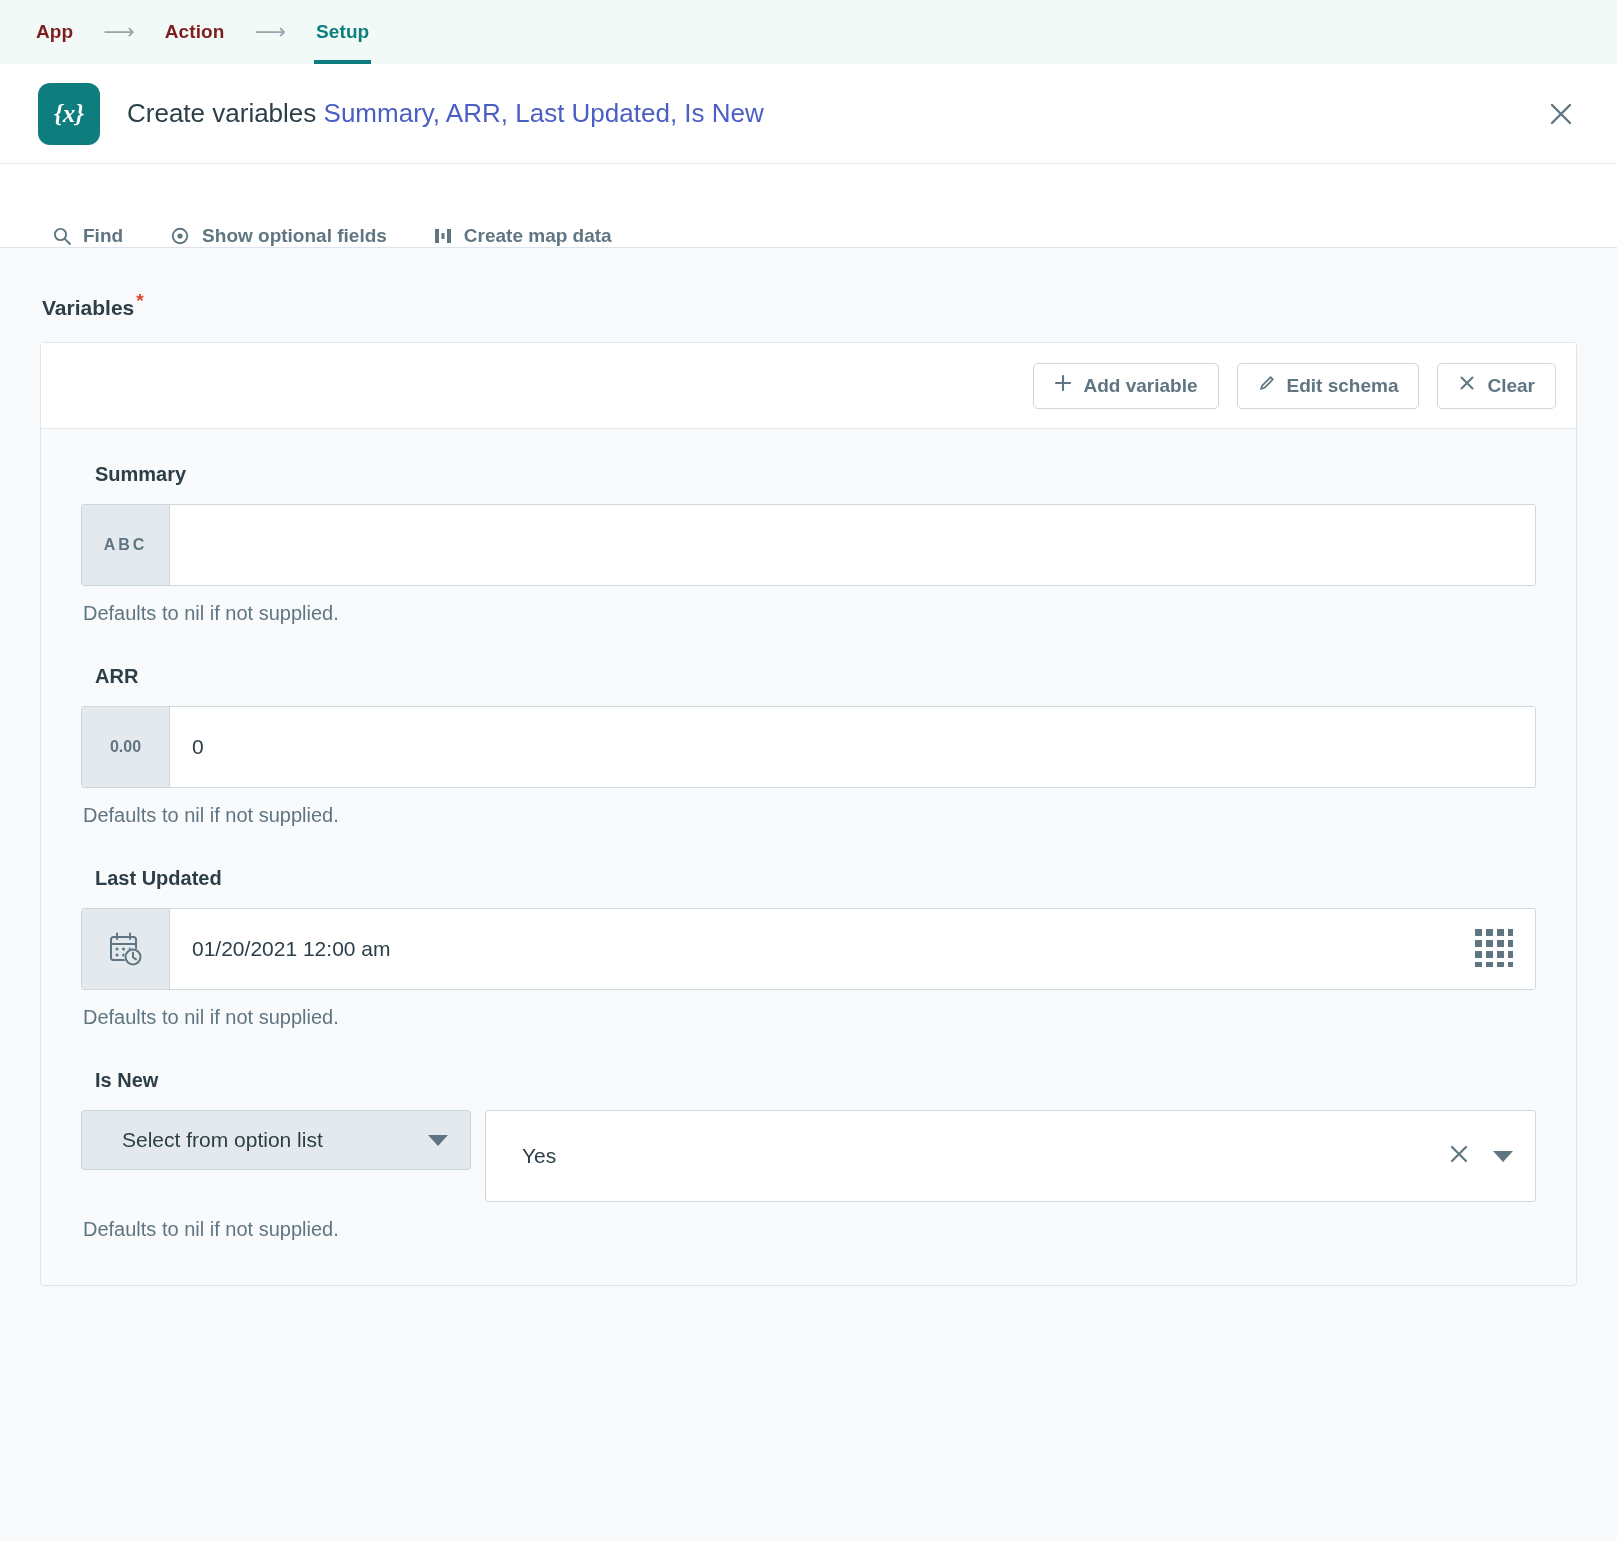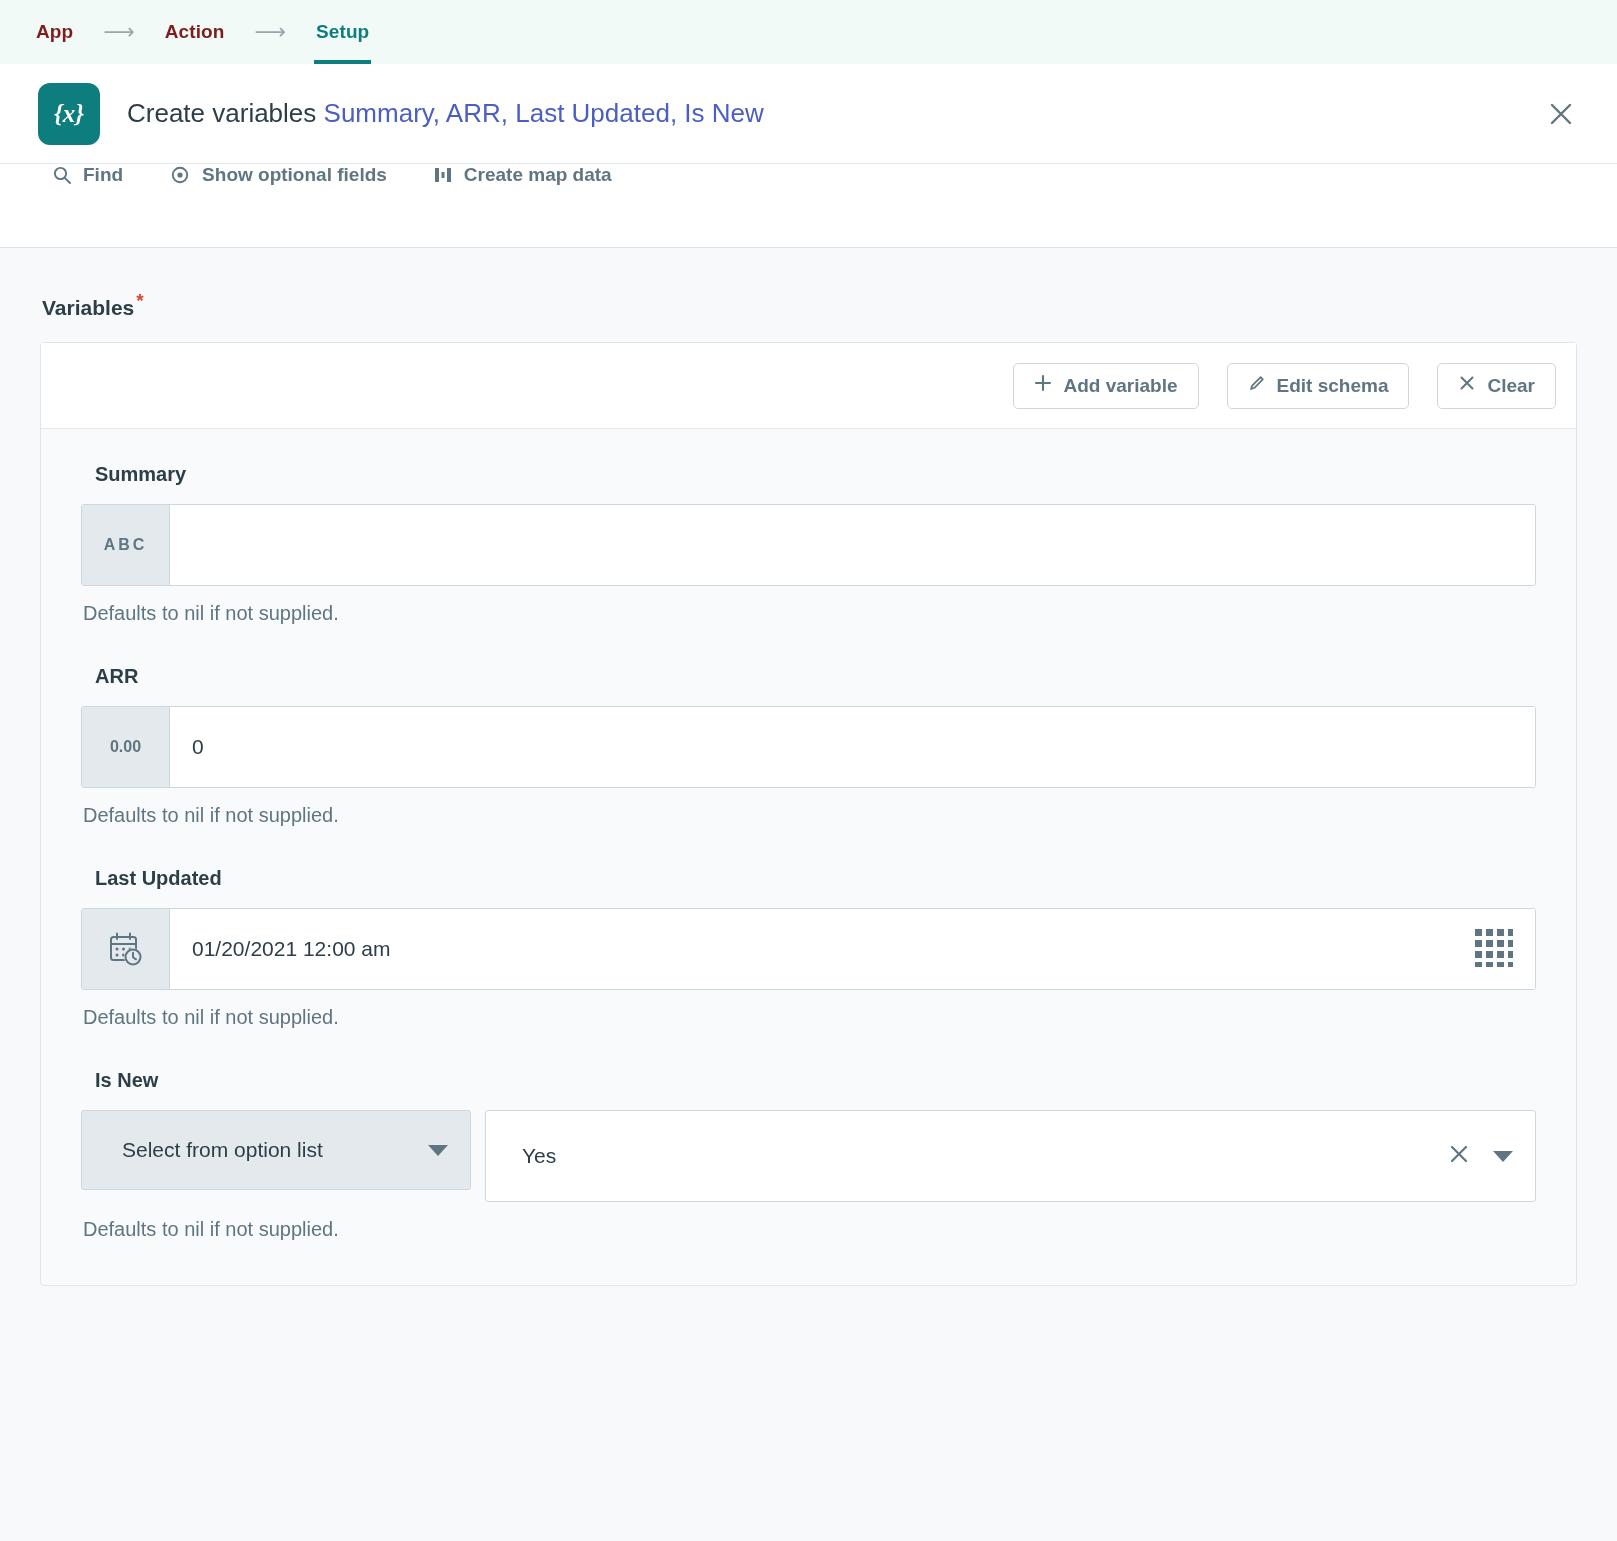--- a/index.html
+++ b/index.html
@@ -83,21 +83,21 @@
     display: flex; align-items: center; justify-content: center;
     cursor: pointer;
   }
 
   
   .tool-bar {
     height: 84px;
     background: #ffffff;
     border-bottom: 1px solid #dde3e9;
     display: flex;
-    align-items: flex-start;
+    align-items: flex-end;
     padding: 0 34px 0 52px;
     gap: 46px;
   }
   .tool-item {
     display: flex;
     align-items: center;
     gap: 11px;
     font-size: 19px;
     font-weight: 700;
     color: #5f7682;
@@ -127,21 +127,21 @@
     background: #f9fafc;
   }
   .panel-head {
     height: 86px;
     background: #ffffff;
     border-bottom: 1px solid #e4e9ee;
     display: flex;
     align-items: center;
     justify-content: flex-end;
     padding-right: 20px;
-    gap: 28px;
+    gap: 18px;
   }
   .btn {
     height: 46px;
     border: 1px solid #cdd7de;
     border-radius: 5px;
     background: #ffffff;
     color: #5f7682;
     font-size: 19px;
     font-weight: 700;
     display: flex;
@@ -199,21 +199,21 @@
     font-size: 20px;
     color: #5f7682;
     margin: 16px 0 40px 2px;
   }
 
   
   .isnew-row { display: flex; align-items: stretch; gap: 14px; }
   .opt-select {
     width: 390px;
     flex: 0 0 390px;
-    height: 80px;
+    height: 60px;
     background: #e4e9ed;
     border: 1px solid #cdd7de;
     border-radius: 3px;
     display: flex;
     align-items: center;
     justify-content: space-between;
     padding: 0 22px 0 40px;
     font-size: 21px;
     color: #2c3e47;
     cursor: pointer;

